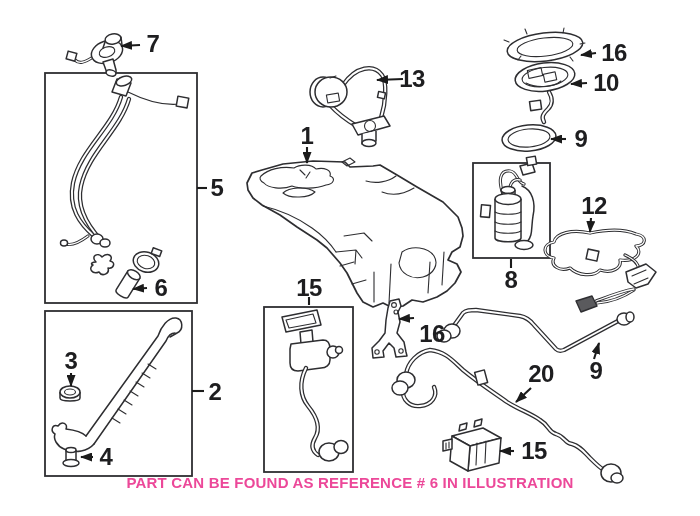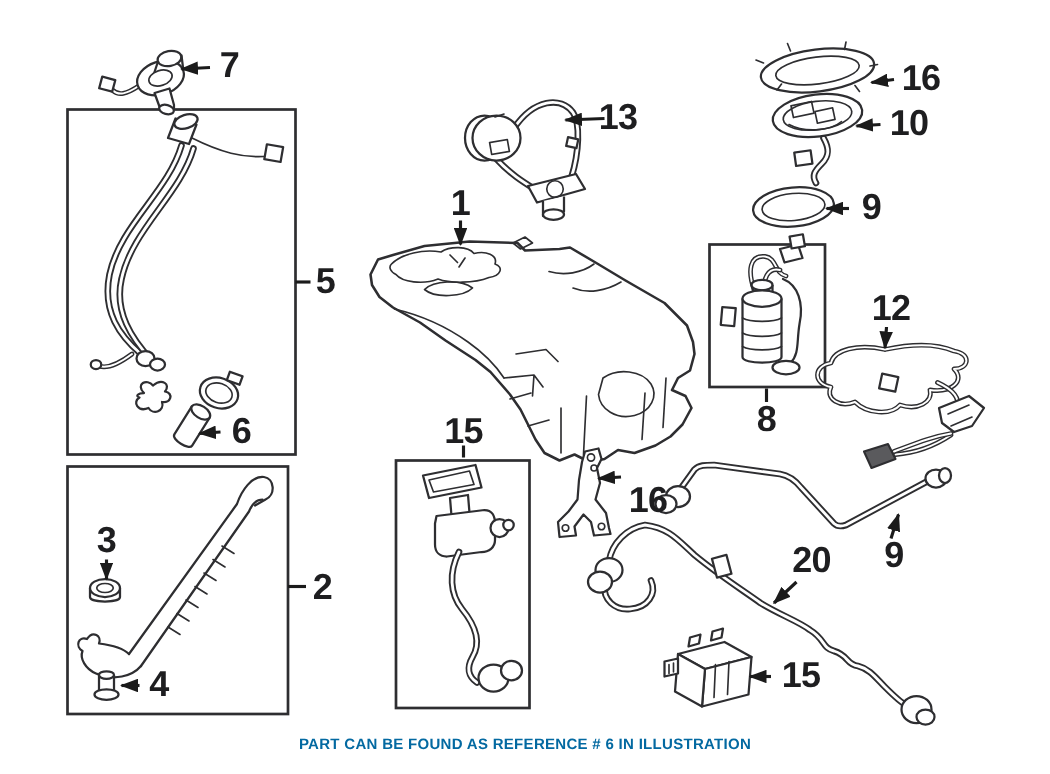--- a/index.html
+++ b/index.html
@@ -1,22 +1,22 @@
 <!DOCTYPE html>
 <html><head>
 <meta charset="utf-8">
 <style>
   html,body{margin:0;padding:0;background:#fff;}
   .stage{position:relative;width:700px;height:516px;background:#fff;overflow:hidden;
          font-family:"Liberation Sans",sans-serif;}
   .stage svg{position:absolute;left:0;top:0;}
   .callout{position:absolute;transform:translate(-50%,-50%);font-size:24px;font-weight:bold;
            color:#1e1e20;letter-spacing:-0.5px;line-height:1;user-select:none;}
-  .caption{position:absolute;left:350px;top:497px;transform:translate(-50%,-50%);
-           font-size:10px;font-weight:bold;color:#0369a1;white-space:nowrap;letter-spacing:0.2px;}
+  .caption{position:absolute;left:350px;top:482px;transform:translate(-50%,-50%);
+           font-size:15px;font-weight:bold;color:#ec4899;white-space:nowrap;letter-spacing:0.2px;}
   
   .ln{fill:none;stroke:#2e2e31;stroke-width:1.5;stroke-linejoin:round;stroke-linecap:round;}
   .thin{fill:none;stroke:#2e2e31;stroke-width:1.1;stroke-linejoin:round;stroke-linecap:round;}
   .fillw{fill:#fff;stroke:#2e2e31;stroke-width:1.5;stroke-linejoin:round;}
   .box{fill:#fff;stroke:#2e2e31;stroke-width:1.8;}
   .tube{fill:none;stroke:#2e2e31;stroke-width:4.4;stroke-linecap:round;stroke-linejoin:round;}
   .tubeI{fill:none;stroke:#fff;stroke-width:1.9;stroke-linecap:round;stroke-linejoin:round;}
   .wire{fill:none;stroke:#2e2e31;stroke-width:3.2;stroke-linecap:round;stroke-linejoin:round;}
   .wireI{fill:none;stroke:#fff;stroke-width:1.3;stroke-linecap:round;stroke-linejoin:round;}
   .dk{fill:#5a5a5d;stroke:#2e2e31;stroke-width:1.4;stroke-linejoin:round;}

